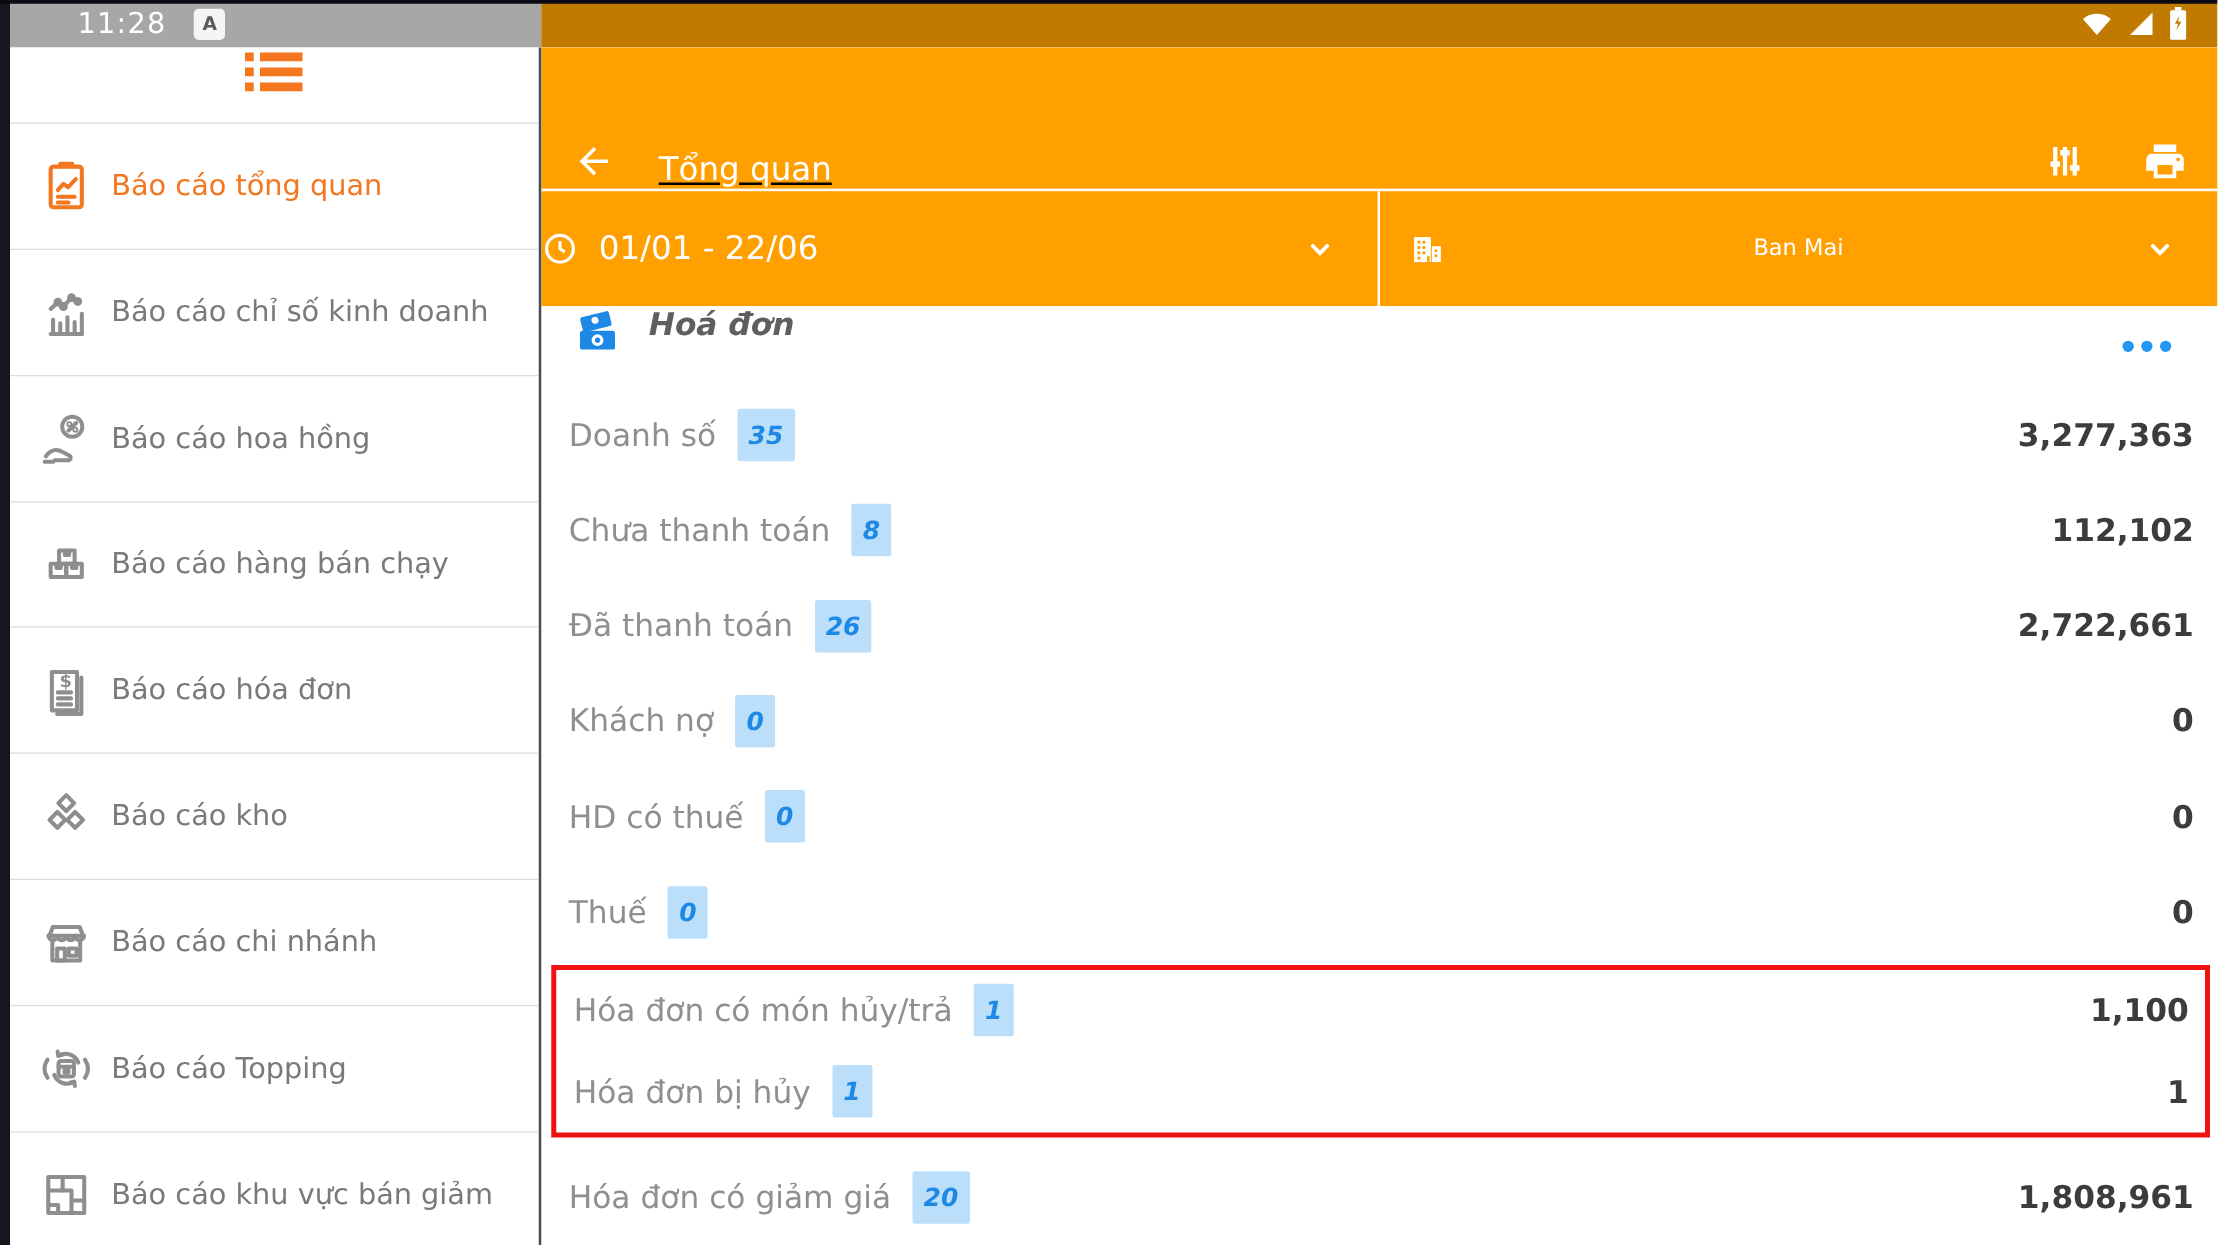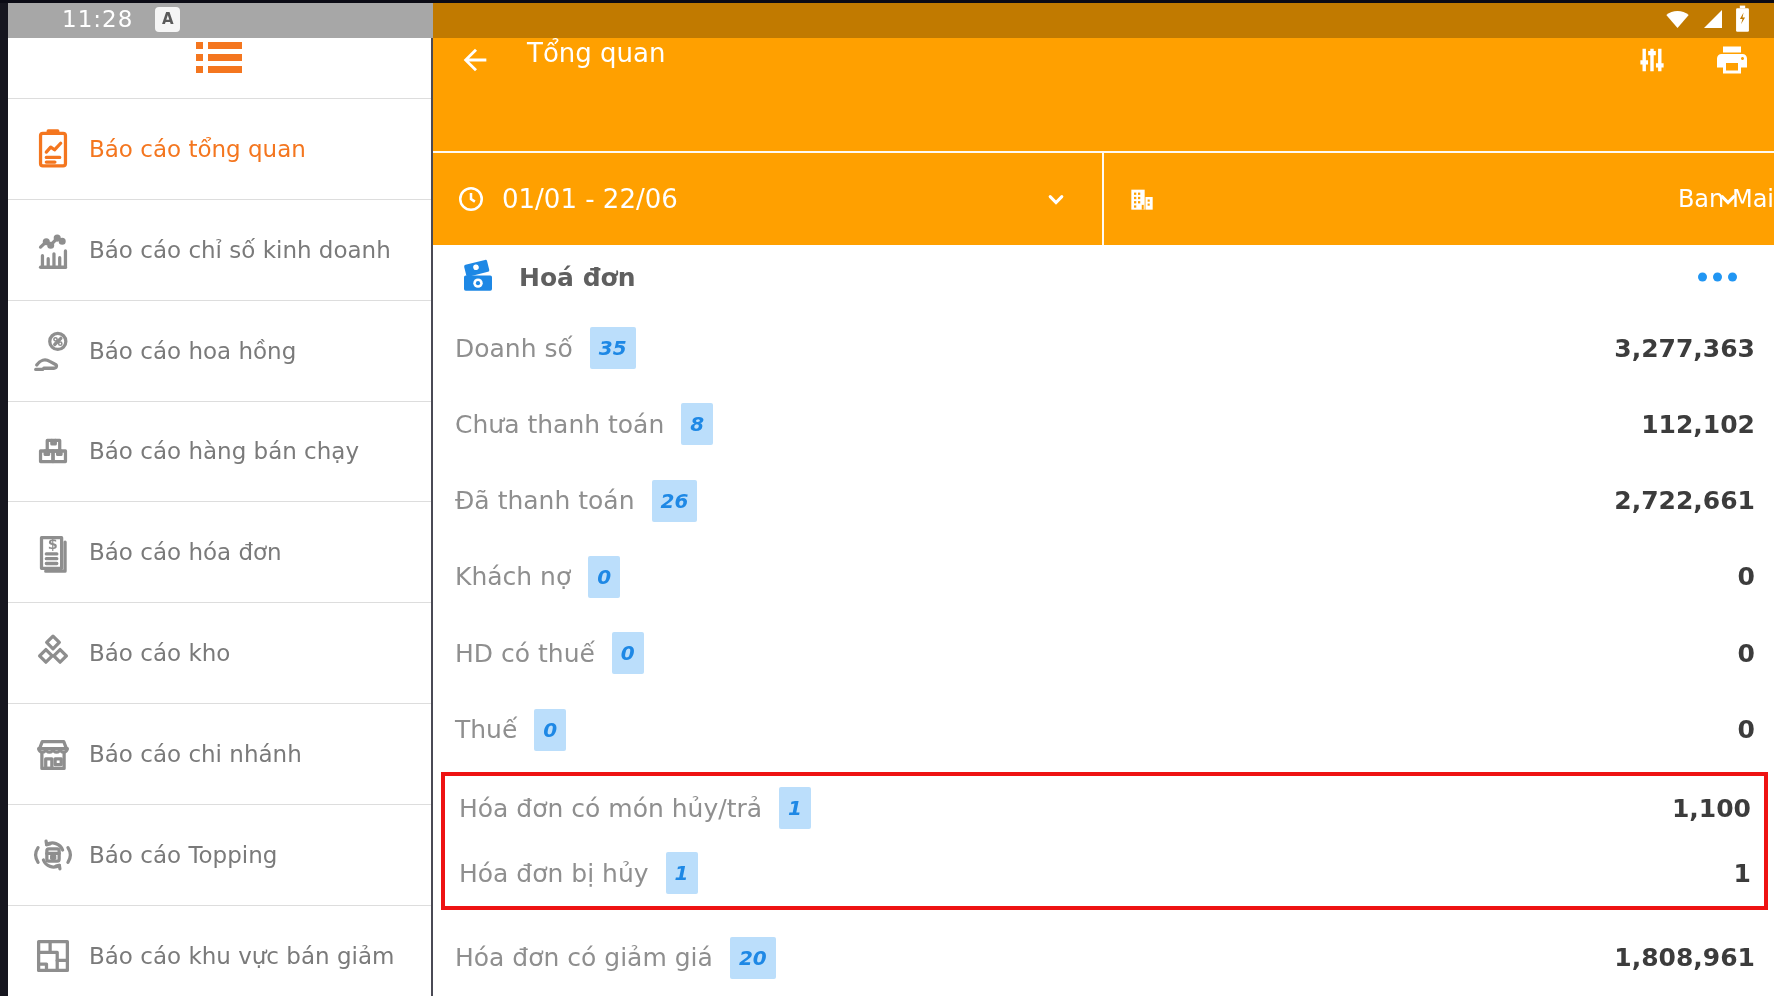--- a/index.html
+++ b/index.html
@@ -36,38 +36,38 @@
     padding-left:30px;cursor:pointer;}
   .side-item .ic{width:46px;height:46px;flex:0 0 46px;color:var(--icon-gray);}
   .side-item .lbl{margin-left:13px;font-size:23px;color:var(--sidebar-text);}
   .side-item.active .ic{color:var(--active-orange);}
   .side-item.active .lbl{color:var(--active-orange);}
   .ic svg{width:100%;height:100%;fill:none;stroke:currentColor;stroke-width:1.7;
     stroke-linecap:round;stroke-linejoin:round;}
 
   .panel{flex:1;display:flex;flex-direction:column;background:#fff;}
   
-  .app-header{height:114px;background:var(--orange);display:flex;align-items:flex-start;padding:0 20px;}
+  .app-header{height:114px;background:var(--orange);display:flex;align-items:flex-end;padding:0 20px;text-decoration:underline;}
   .back-btn{width:44px;height:44px;display:flex;align-items:center;justify-content:center;cursor:pointer;}
   .app-title{color:#fff;font-size:26px;margin-left:30px;}
   .header-actions{margin-left:auto;display:flex;gap:36px;}
   .action-btn{width:44px;height:44px;display:flex;align-items:center;justify-content:center;cursor:pointer;}
 
   
   .selector-row{height:95px;border-top:2px solid rgba(255,255,255,.95);display:flex;background:var(--orange);}
   .sel{position:relative;display:flex;align-items:center;color:#fff;cursor:pointer;}
-  .sel-date{width:50%;border-right:2px solid rgba(255,255,255,.95);padding-left:23px;}
+  .sel-date{width:50%;border-right:2px solid rgba(255,255,255,.95);}
   .sel-date .txt{margin-left:16px;font-size:26px;}
   .sel-branch{width:50%;padding-left:22px;}
-  .sel-branch .txt{position:absolute;left:0;right:0;text-align:right;font-size:24px;}
+  .sel-branch .txt{position:absolute;left:0;right:0;text-align:center;font-size:18px;}
   .chev{position:absolute;right:32px;top:50%;transform:translateY(-50%);}
 
   
   .content{flex:1;padding:0 19px 0 22px;background:#fff;}
-  .section-head{height:65px;display:flex;align-items:center;position:relative;}
+  .section-head{height:65px;display:flex;position:relative;font-style:italic;}
   .money-ic{width:46px;height:42px;}
   .section-title{margin-left:18px;font-size:25px;font-weight:bold;color:var(--title-gray);}
   .more-dots{position:absolute;right:18px;top:50%;transform:translateY(-50%);display:flex;gap:6px;cursor:pointer;}
   .more-dots span{width:9px;height:9px;border-radius:50%;background:#2196F3;}
 
   .stat-row{height:76.3px;display:flex;align-items:center;}
   .stat-row .lbl{font-size:25px;color:var(--label-gray);}
   .stat-row .cnt{margin-left:17px;background:var(--badge-bg);color:var(--badge-text);font-weight:bold;
     font-size:20px;padding:9px 9px;border-radius:2px;min-width:18px;text-align:center;font-style:italic;}
   .stat-row .val{margin-left:auto;font-size:25px;font-weight:bold;color:var(--value-dark);}

